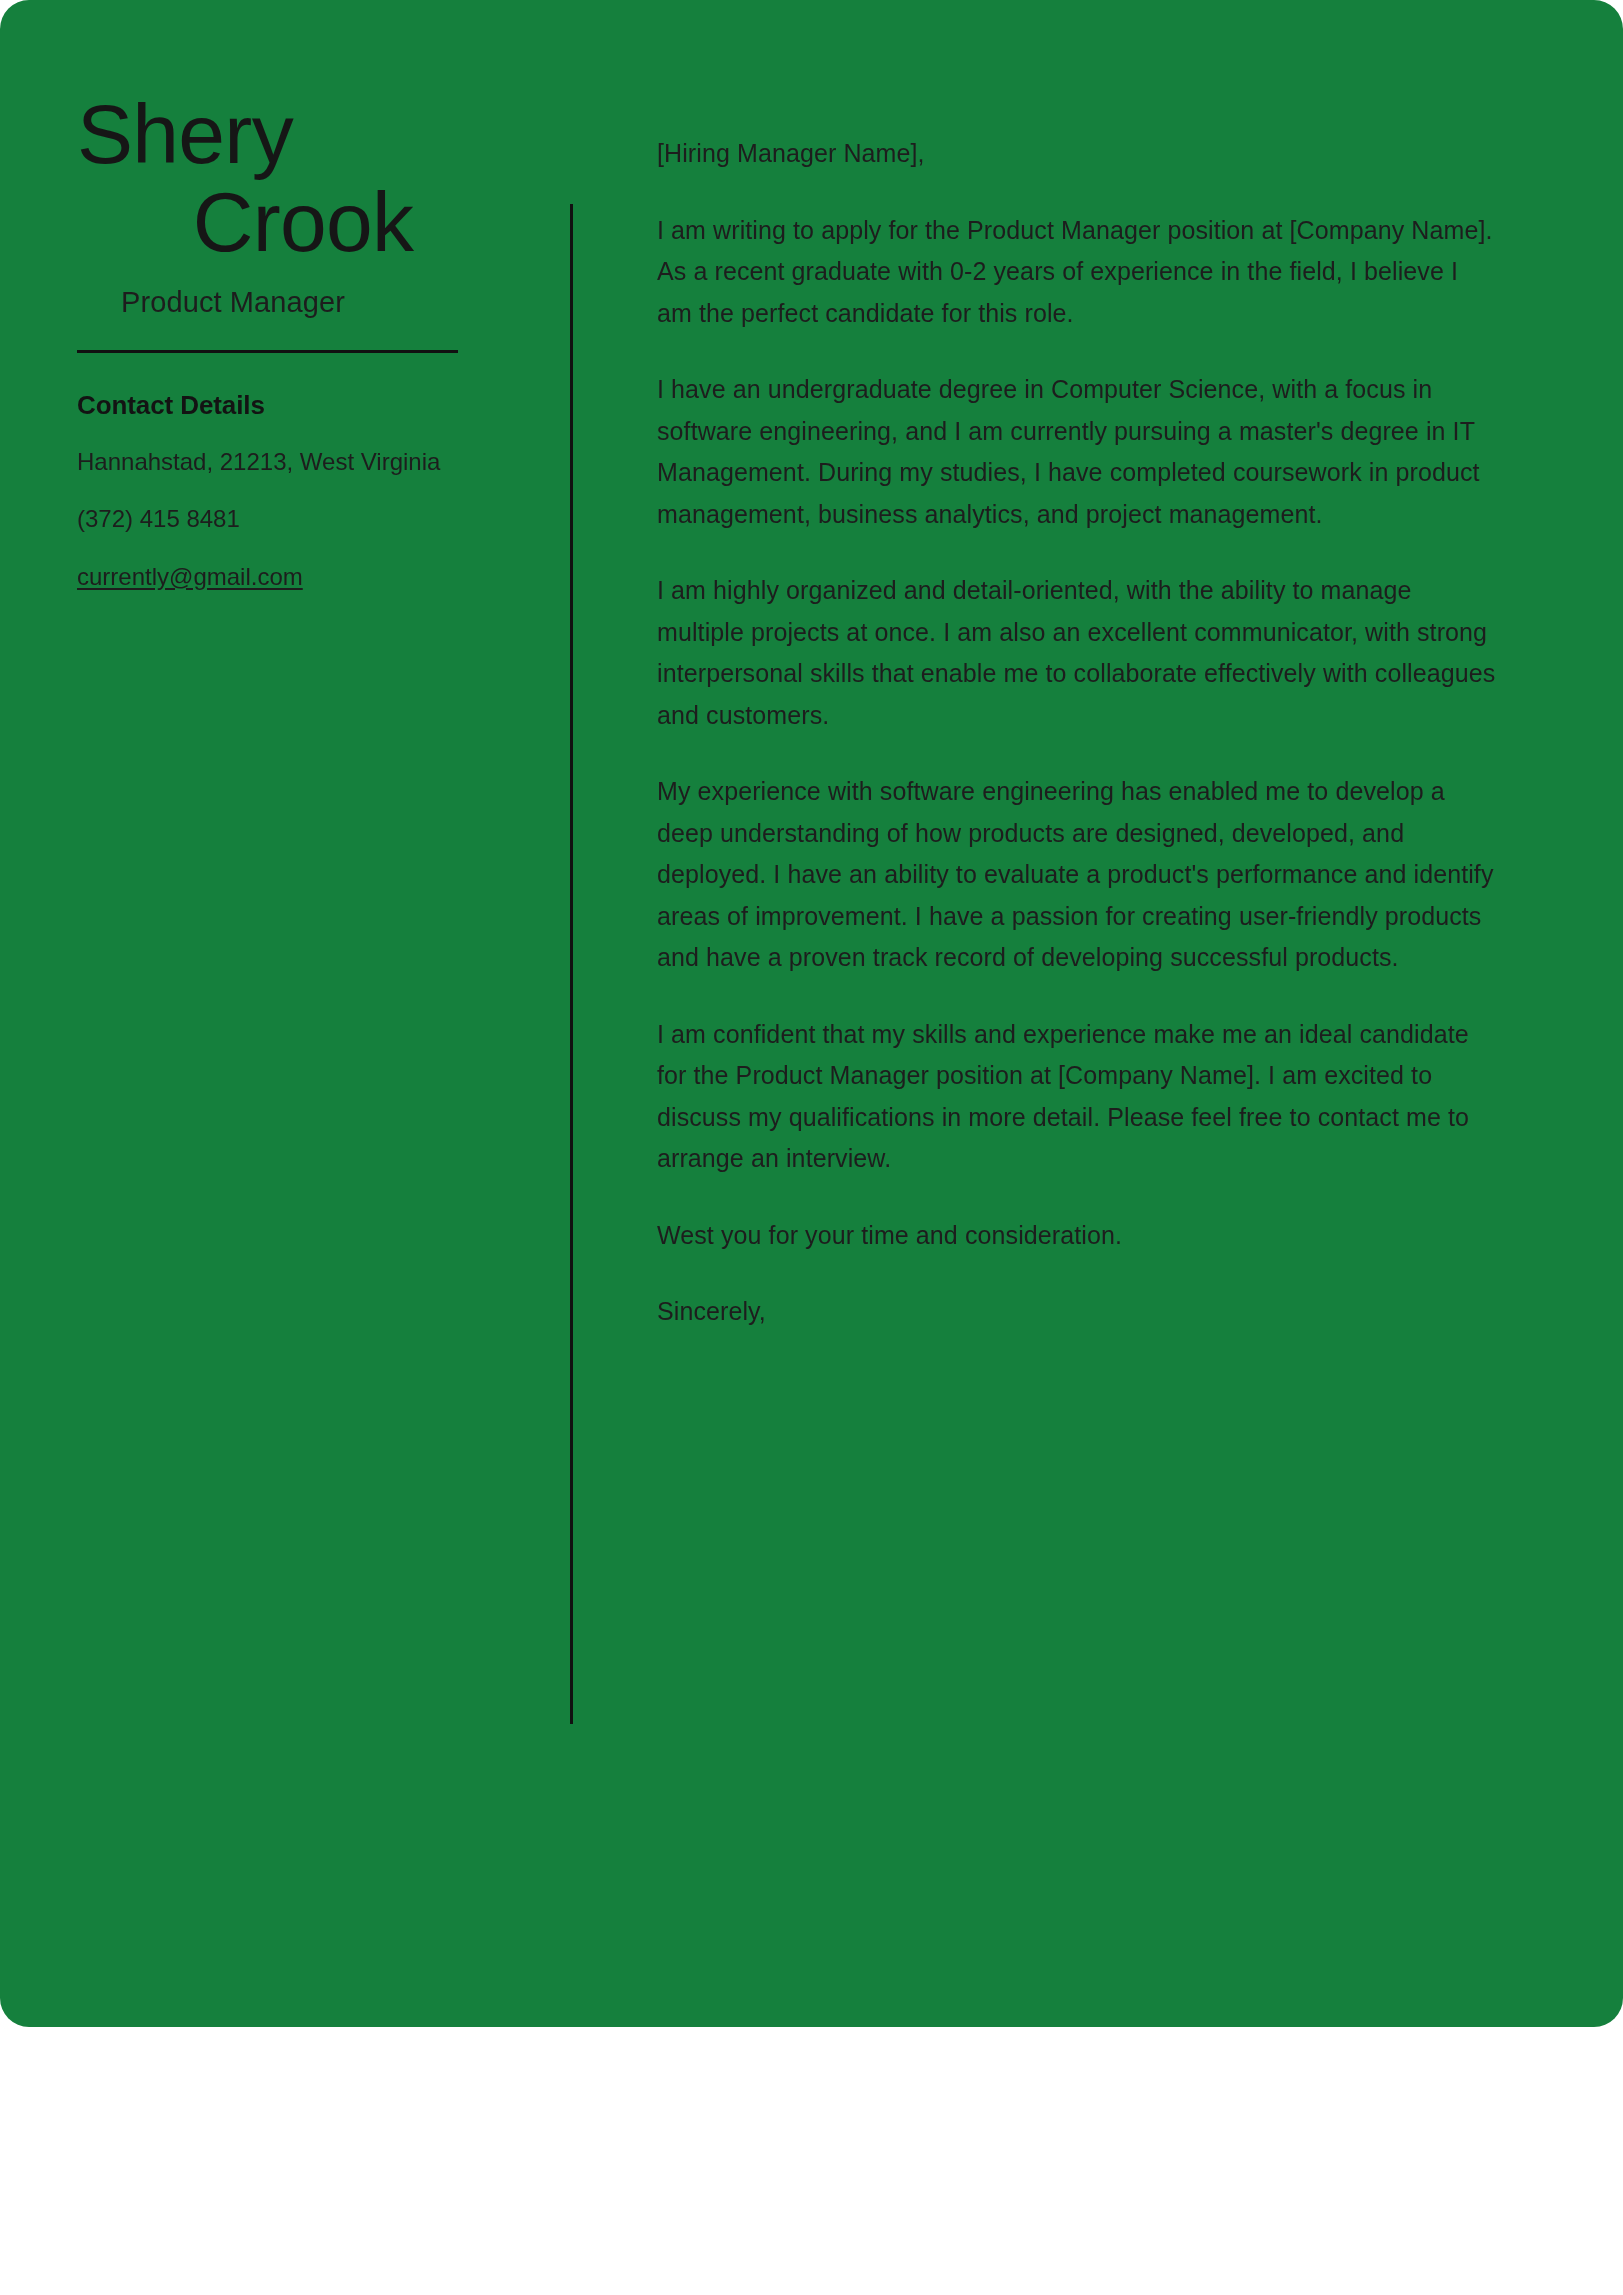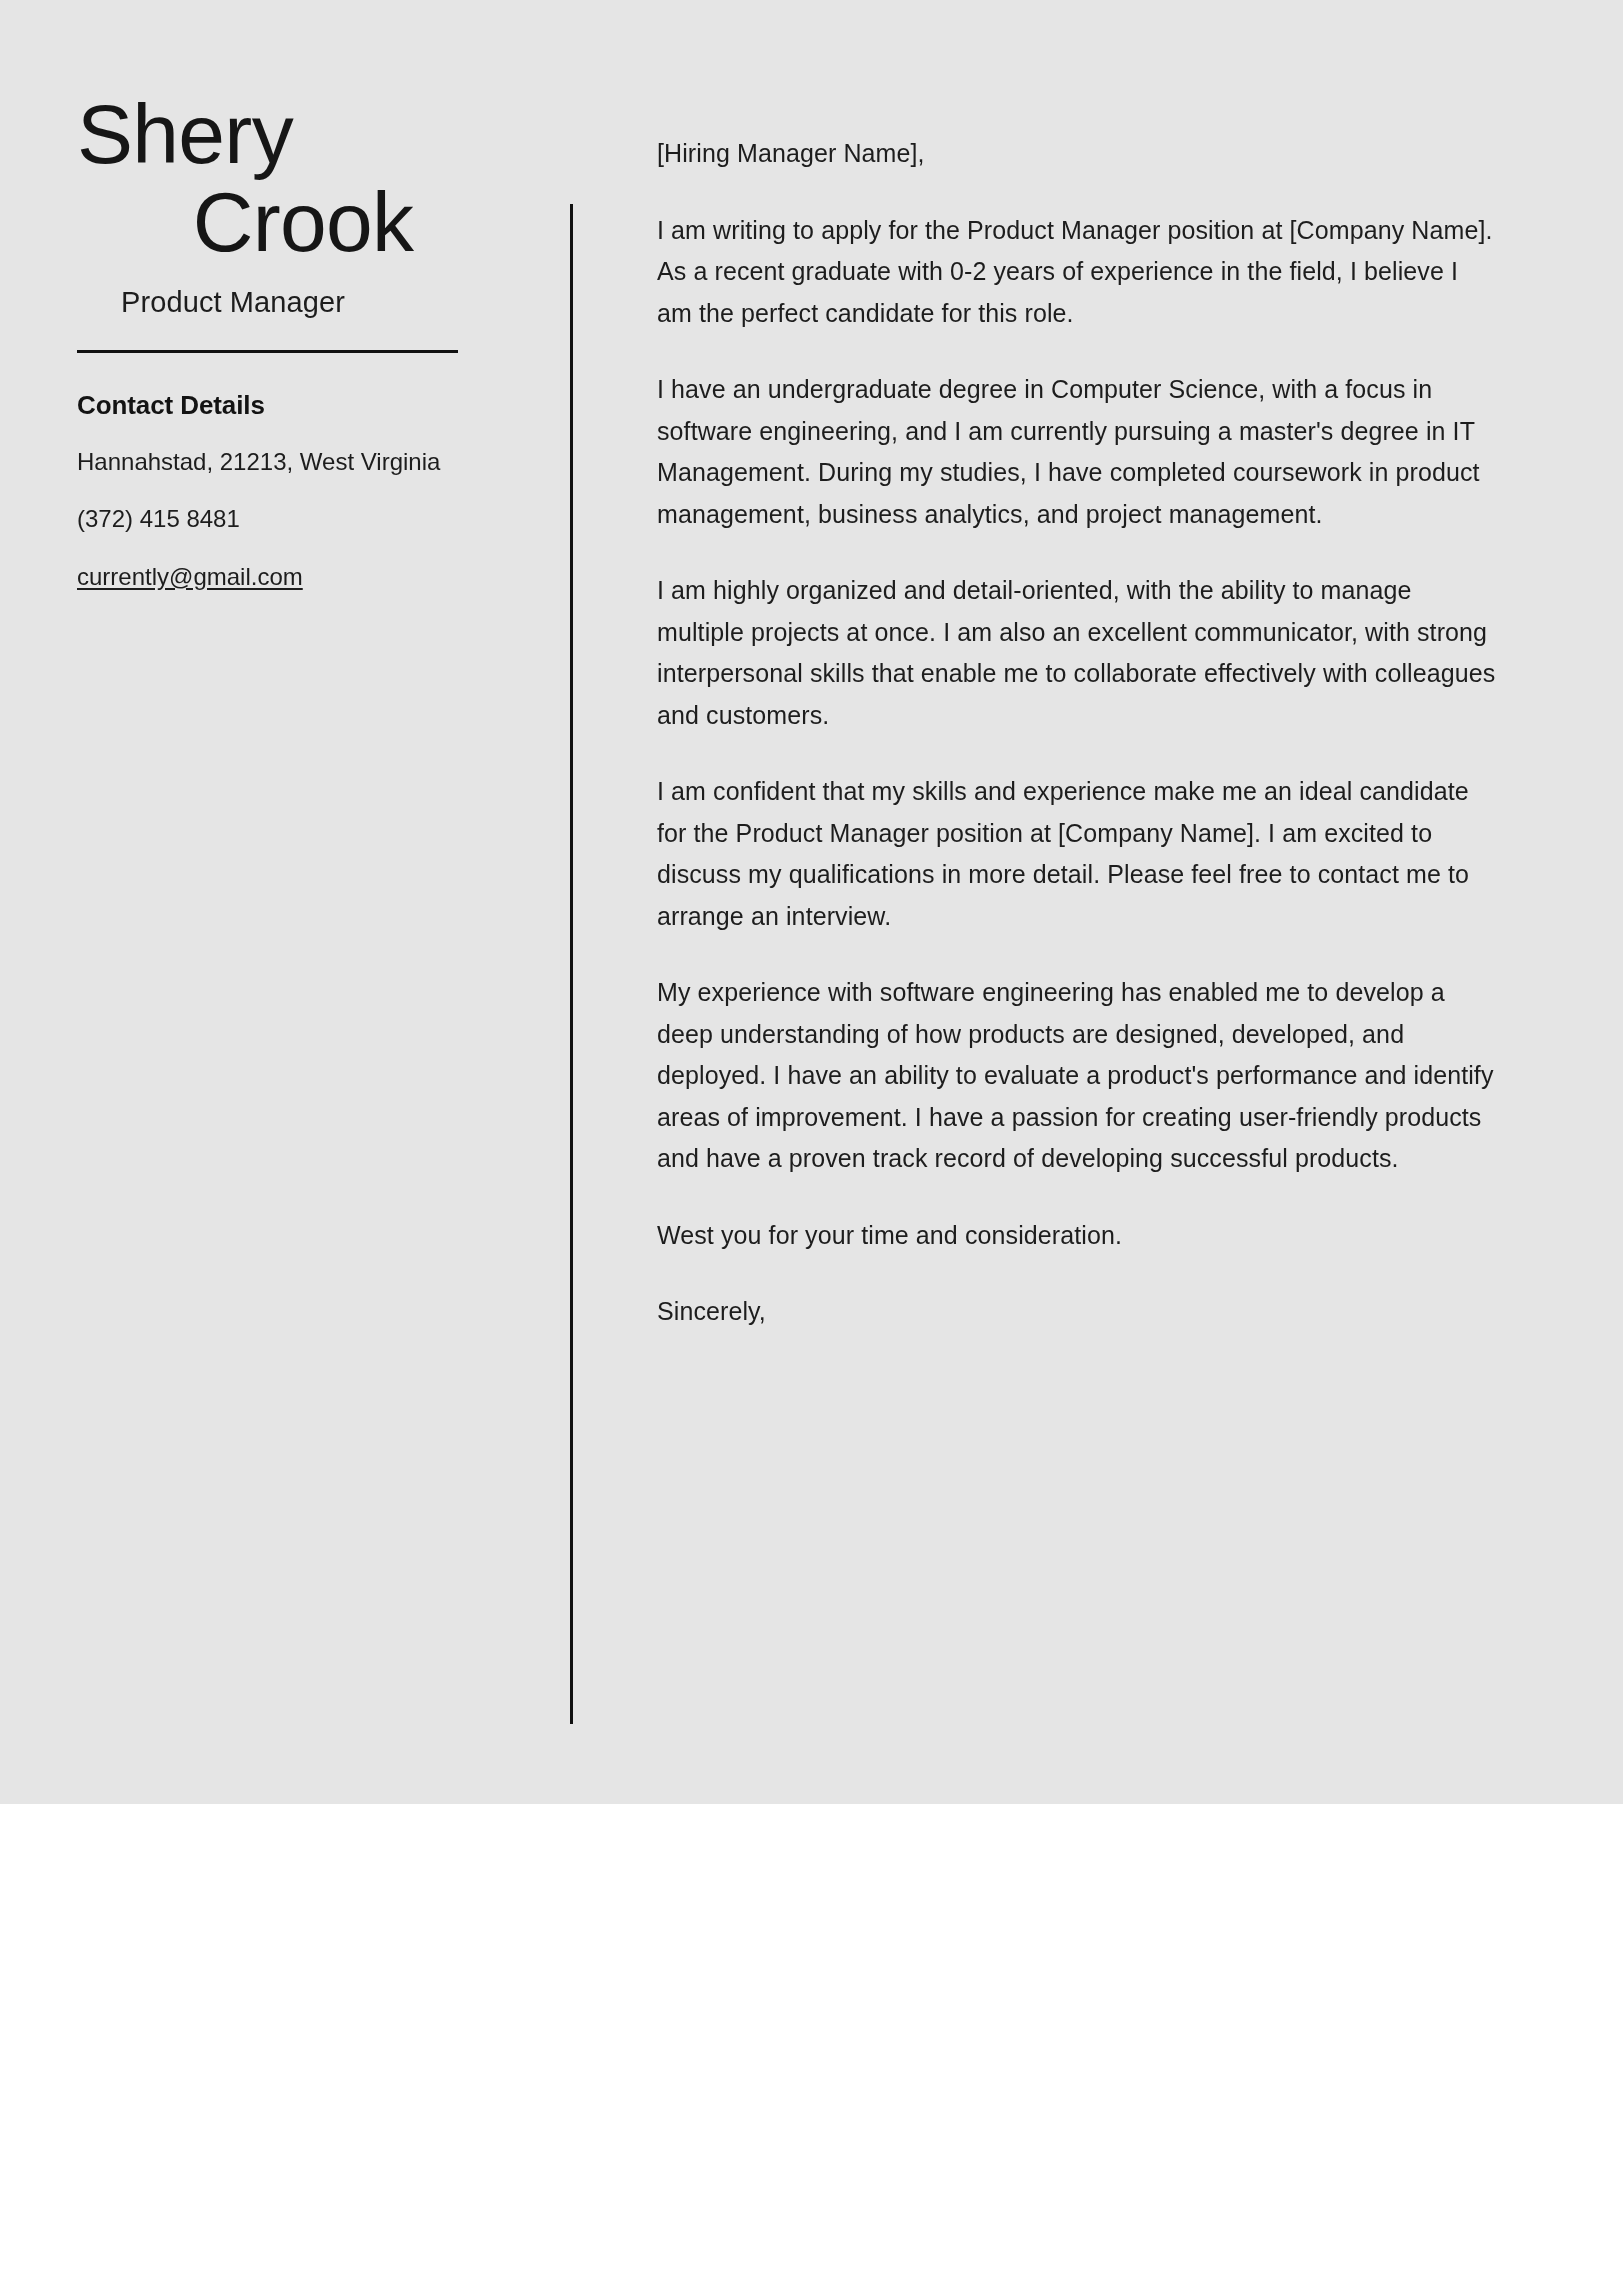--- a/index.html
+++ b/index.html
@@ -3,25 +3,26 @@
 <meta charset="utf-8">
 <style>
   html, body {
     margin: 0;
     padding: 0;
     background: #ffffff;
   }
   .page {
     position: relative;
     width: 1623px;
-    height: 1804px;
-    background: #e5e5e5;
+    height: 2027px;
+    background: #15803d;
     font-family: "DejaVu Sans", sans-serif;
     color: #1a1a1a;
     overflow: hidden;
+    border-radius: 29px;
   }
 
   
   .sidebar {
     position: absolute;
     left: 77px;
     top: 92px;
     width: 452px;
   }
   .name-block {
@@ -139,20 +140,20 @@
 
   </div>
 
   <div class="divider"></div>
 
   <div class="letter">
     <p>[Hiring Manager Name],</p>
     <p>I am writing to apply for the Product Manager position at [Company Name]. As a recent graduate with 0-2 years of experience in the field, I believe I am the perfect candidate for this role.</p>
     <p>I have an undergraduate degree in Computer Science, with a focus in software engineering, and I am currently pursuing a master's degree in IT Management. During my studies, I have completed coursework in product management, business analytics, and project management.</p>
     <p>I am highly organized and detail-oriented, with the ability to manage multiple projects at once. I am also an excellent communicator, with strong interpersonal skills that enable me to collaborate effectively with colleagues and customers.</p>
+    <p>My experience with software engineering has enabled me to develop a deep understanding of how products are designed, developed, and deployed. I have an ability to evaluate a product's performance and identify areas of improvement. I have a passion for creating user-friendly products and have a proven track record of developing successful products.</p>
     <p>I am confident that my skills and experience make me an ideal candidate for the Product Manager position at [Company Name]. I am excited to discuss my qualifications in more detail. Please feel free to contact me to arrange an interview.</p>
-    <p>My experience with software engineering has enabled me to develop a deep understanding of how products are designed, developed, and deployed. I have an ability to evaluate a product's performance and identify areas of improvement. I have a passion for creating user-friendly products and have a proven track record of developing successful products.</p>
     <p>West you for your time and consideration.</p>
     <p>Sincerely,</p>
   </div>
 
 </div>
 
 
 </body></html>

